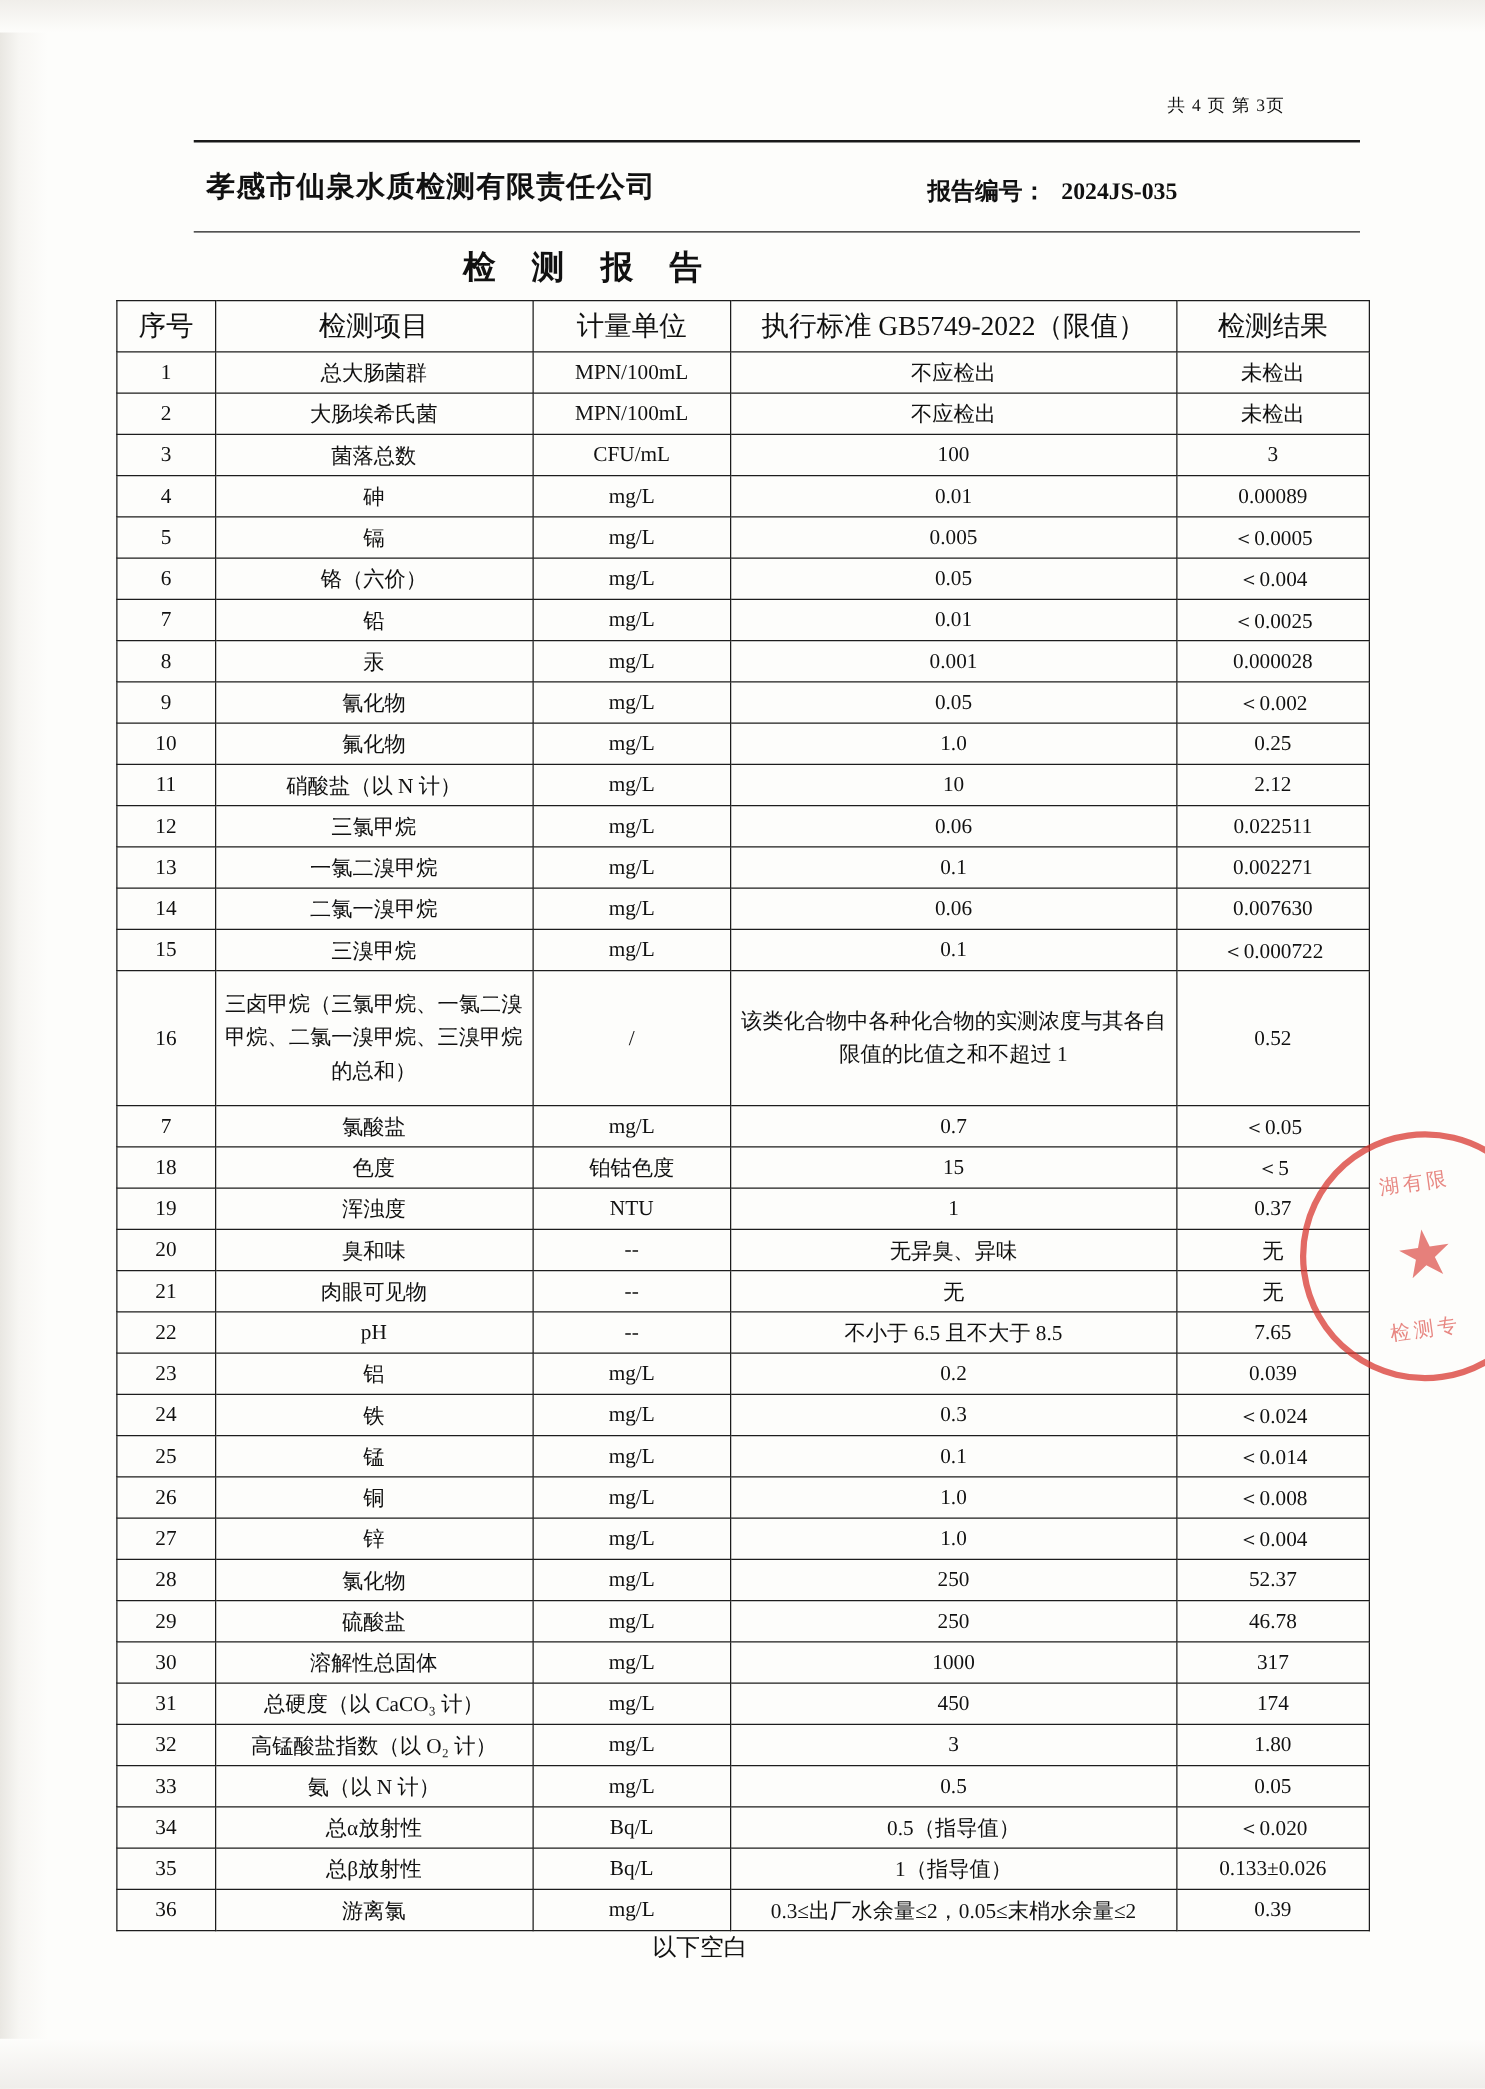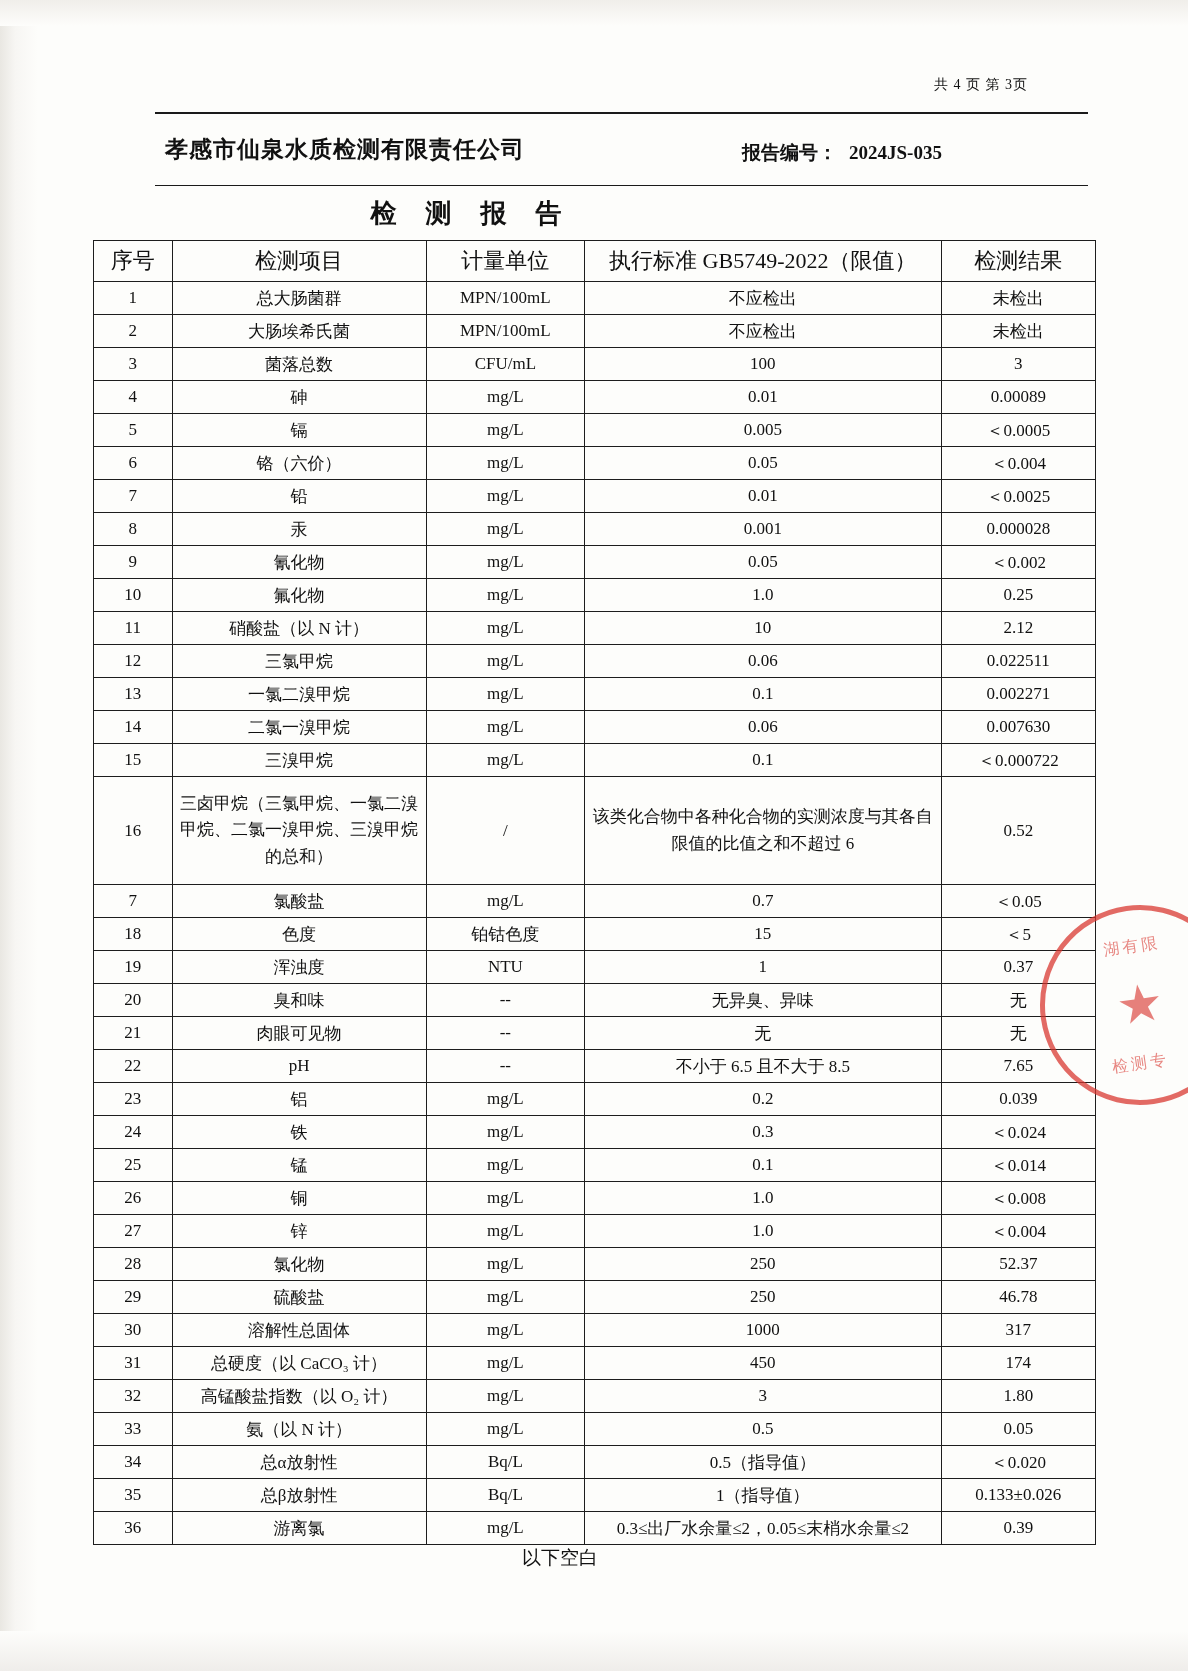--- a/index.html
+++ b/index.html
@@ -322,21 +322,21 @@
           <td class="col-no">15</td>
           <td class="col-item">三溴甲烷</td>
           <td class="col-unit">mg/L</td>
           <td class="col-std">0.1</td>
           <td class="col-res">＜0.000722</td>
         </tr>
         <tr style="height: 108px;">
           <td class="col-no">16</td>
           <td class="col-item item-multiline">三卤甲烷（三氯甲烷、一氯二溴甲烷、二氯一溴甲烷、三溴甲烷的总和）</td>
           <td class="col-unit">/</td>
-          <td class="col-std multiline">该类化合物中各种化合物的实测浓度与其各自限值的比值之和不超过 6</td>
+          <td class="col-std multiline">该类化合物中各种化合物的实测浓度与其各自限值的比值之和不超过 1</td>
           <td class="col-res">0.52</td>
         </tr>
         <tr>
           <td class="col-no">7</td>
           <td class="col-item">氯酸盐</td>
           <td class="col-unit">mg/L</td>
           <td class="col-std">0.7</td>
           <td class="col-res">＜0.05</td>
         </tr>
         <tr>

